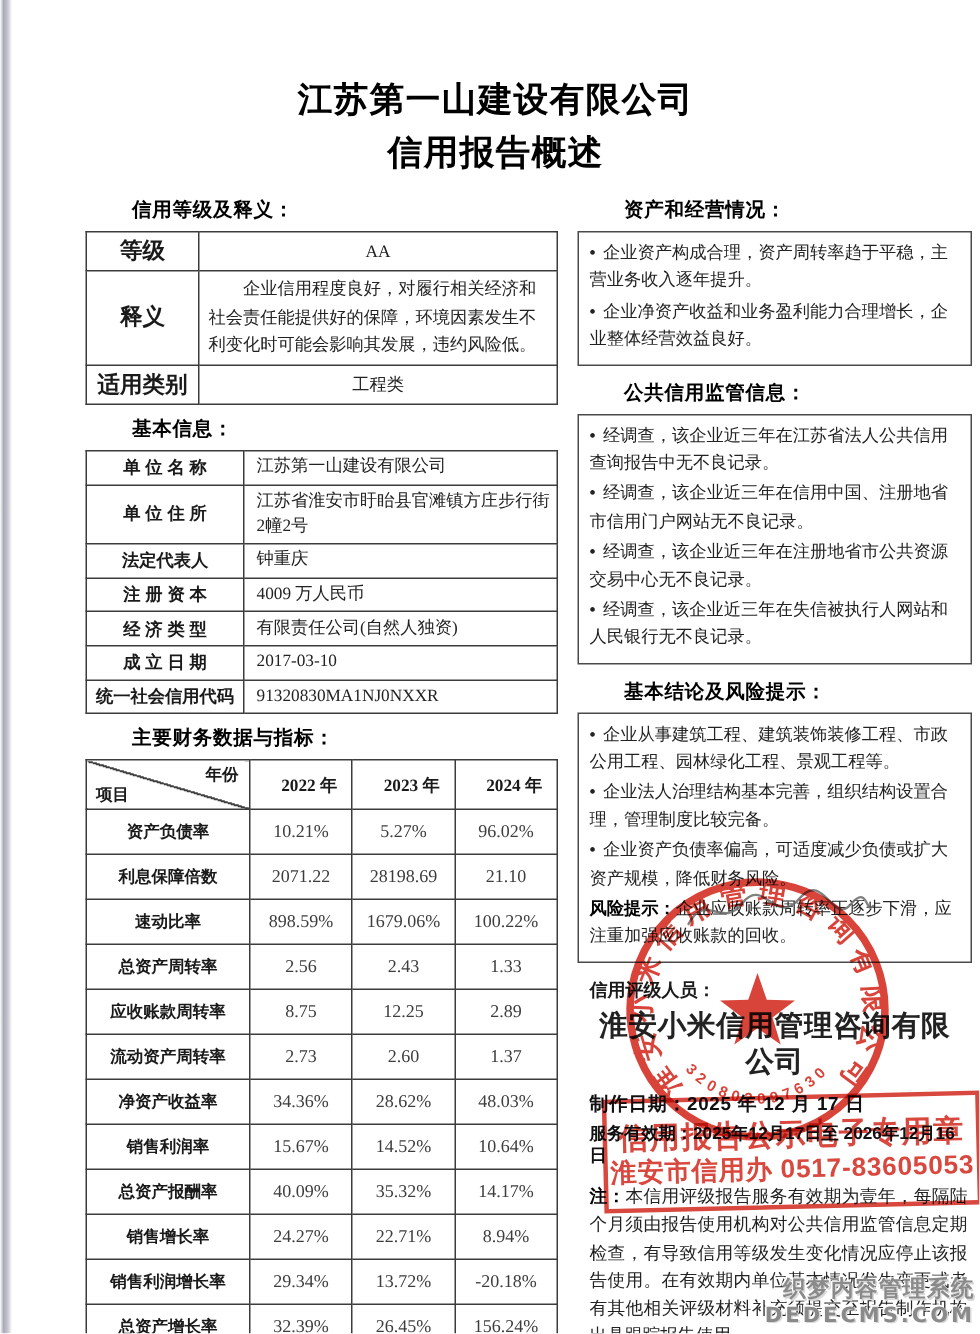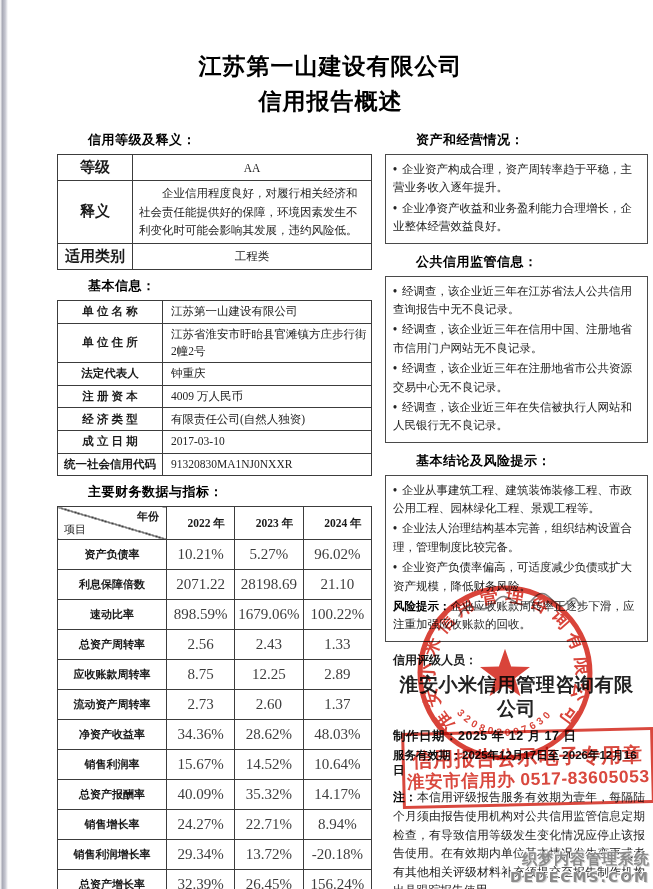--- a/index.html
+++ b/index.html
@@ -22,23 +22,23 @@
   .t1{margin-bottom:5px;}
   .t1 .lab{width:70px;text-align:center;font-family:"Liberation Sans",sans-serif;font-weight:700;font-size:15px;padding:3px 2px;}
   .t1 .val{text-align:center;font-size:11.5px;padding:3px 6px;color:#222;margin-left:27px;}
   .t1 .val.just{text-align:left;text-indent:2em;line-height:1.62;}
   .t2 .lab2{width:100px;text-align:center;font-family:"Liberation Sans",sans-serif;font-weight:700;font-size:11.5px;padding:2.5px 2px;}
   .t2 .val2{text-align:left;font-size:11.5px;padding:2.5px 4px 2.5px 8px;line-height:1.45;color:#222;}
   .t3 th{height:30px;font-size:11.5px;font-weight:700;text-align:center;padding-left:12px;}
   .t3 .corner{width:108px;position:relative;padding:0;
     background:linear-gradient(to top right,transparent calc(50% - 0.7px),#3c3c3c calc(50% - 0.7px),#3c3c3c calc(50% + 0.7px),transparent calc(50% + 0.7px));}
   .corner .diag-top{position:absolute;top:2px;right:7px;font-family:"Liberation Sans",sans-serif;font-weight:700;font-size:11px;}
-  .corner .diag-bottom{position:absolute;bottom:2px;left:6px;font-family:"Liberation Sans",sans-serif;font-weight:400;font-size:11px;}
+  .corner .diag-bottom{position:absolute;bottom:2px;left:6px;font-family:"Liberation Sans",sans-serif;font-weight:700;font-size:11px;}
   .t3 .flab{height:29px;text-align:center;font-family:"Liberation Sans",sans-serif;font-weight:700;font-size:11px;padding:0 2px;}
-  .t3 .fval{text-align:center;font-size:15px;color:#3d3d3d;}
+  .t3 .fval{text-align:center;font-size:12px;color:#3d3d3d;}
   
   .box{border:1px solid #4a4a4a;padding:3px 7px 5px 7px;margin-bottom:9px;}
   .bullet{margin:2px 0;font-size:11.5px;line-height:1.6;color:#222;}
   .bullet .dot{font-weight:700;margin-right:5px;}
   .risk{margin:2px 0;font-size:11.5px;line-height:1.6;color:#222;}
   .b{font-family:"Liberation Sans",sans-serif;font-weight:700;color:#000;}
   .rater-line{margin:10px 0 2px 8px;font-family:"Liberation Sans",sans-serif;font-weight:700;font-size:12px;position:relative;}
   .agency{margin:4px 0 8px 0;text-align:center;font-family:"Liberation Sans",sans-serif;font-weight:700;
     font-size:19px;line-height:1.25;letter-spacing:.5px;color:#222;}
   .made,.valid{margin:3px 0 3px 8px;font-family:"Liberation Sans",sans-serif;font-weight:700;color:#111;}

